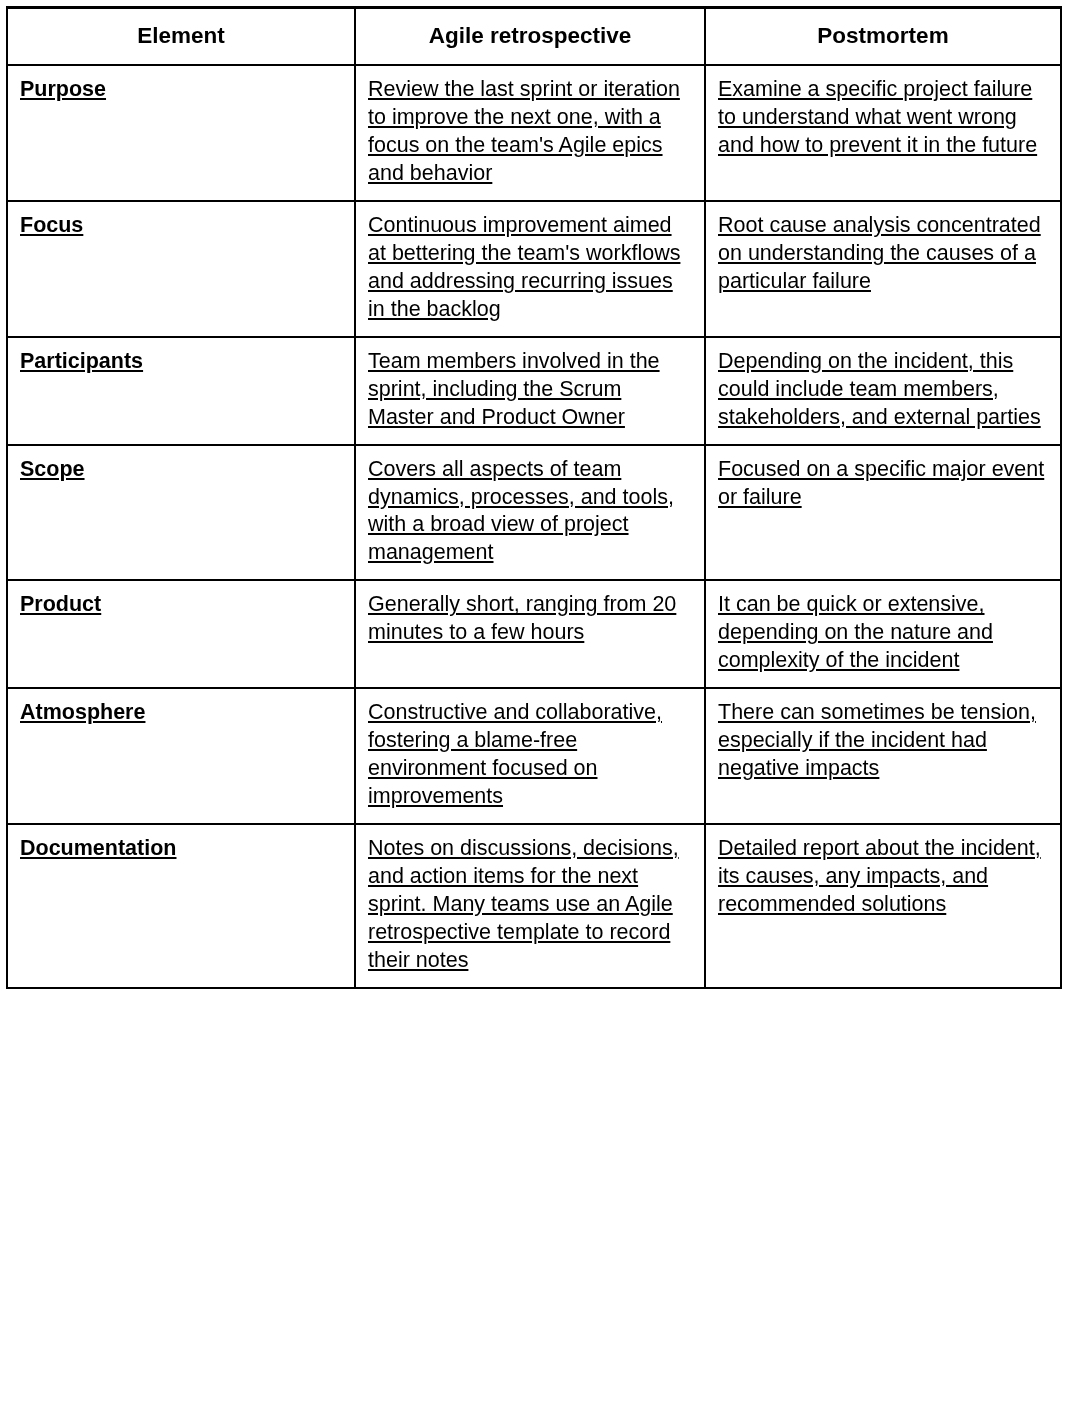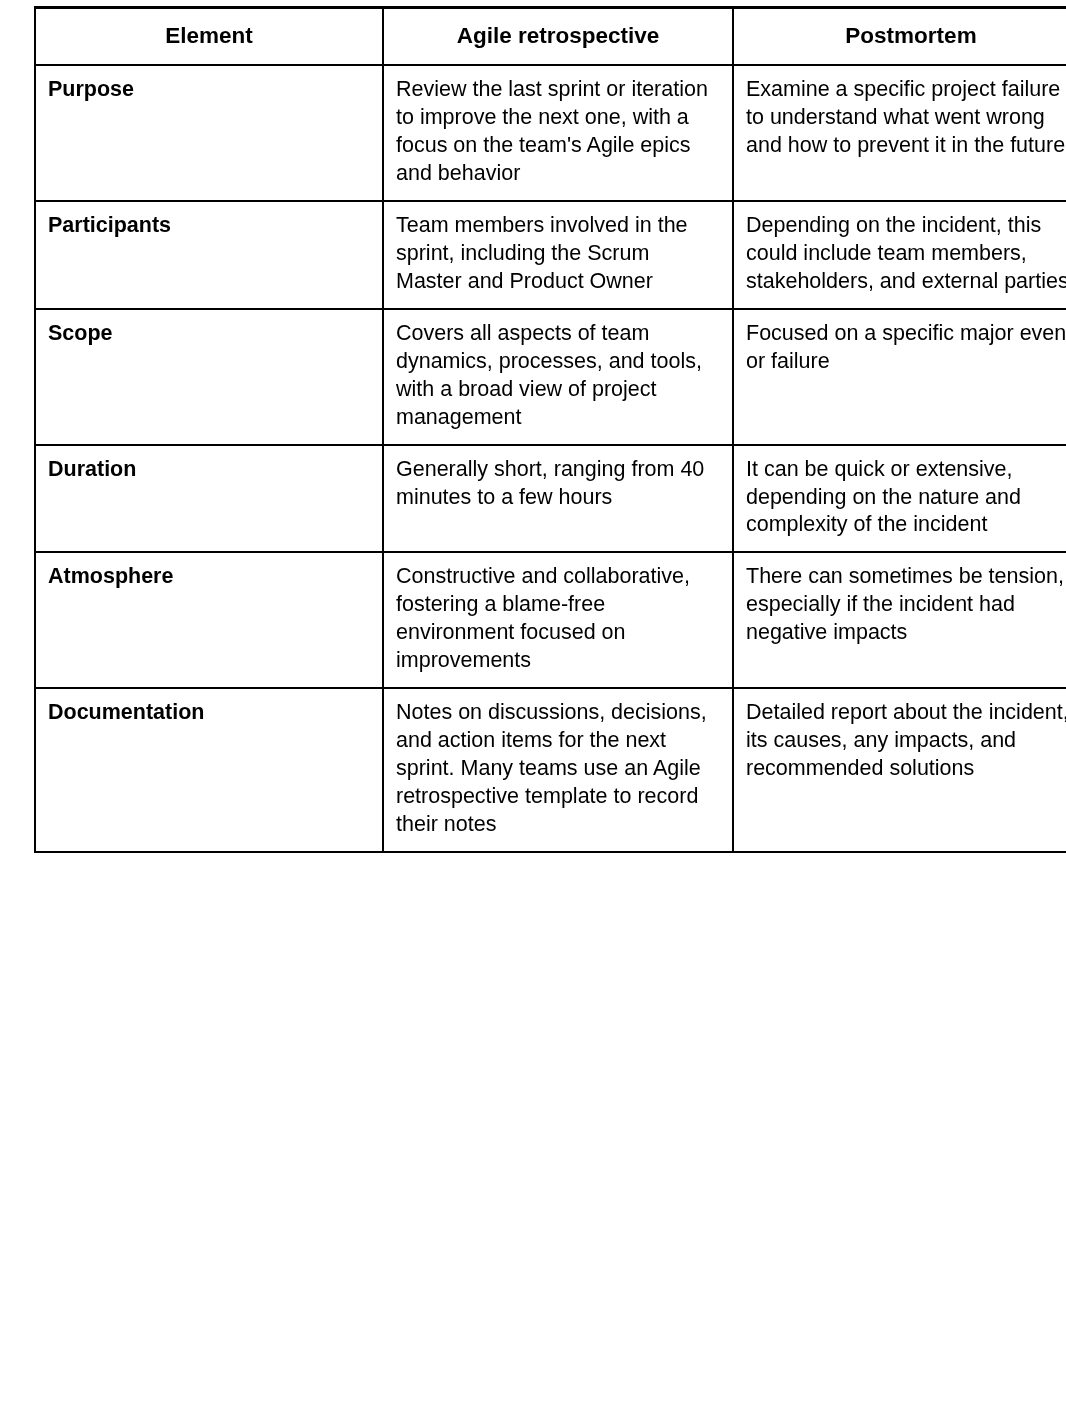--- a/index.html
+++ b/index.html
@@ -11,21 +11,20 @@
     width: 1066px;
     min-height: 1404px;
     font-family: "Liberation Sans", sans-serif;
     color: #000000;
     -webkit-font-smoothing: antialiased;
   }
   .page {
     width: 900px;
     box-sizing: border-box;
     padding: 6px 6px 6px 6px;
-    margin-left: 28px;
   }
   table.compare {
     border-collapse: collapse;
     table-layout: fixed;
     width: 1054px;
     margin: 0 auto;
   }
   table.compare col.c0 { width: 348px; }
   table.compare col.c1 { width: 350px; }
   table.compare col.c2 { width: 356px; }
@@ -49,20 +48,21 @@
   table.compare tbody td.rowhead {
     font-weight: bold;
     text-align: left;
     white-space: nowrap;
   }
   table.compare tbody td.cell {
     font-weight: normal;
   }
   table.compare tbody tr td {
     height: 1px;
+    text-decoration: underline;
   }
   
   table.compare {
     border: 2px solid #000;
   }
 </style>
 </head>
 <body>
 
 <div class="page">
@@ -79,32 +79,37 @@
         <th>Postmortem</th>
       </tr>
     </thead>
     <tbody>
       <tr>
         <td class="rowhead">Purpose</td>
         <td class="cell">Review the last sprint or iteration to improve the next one, with a focus on the team's Agile epics and behavior</td>
         <td class="cell">Examine a specific project failure to understand what went wrong and how to prevent it in the future</td>
       </tr>
       <tr>
+        <td class="rowhead">Focus</td>
+        <td class="cell">Continuous improvement aimed at bettering the team's workflows and addressing recurring issues in the backlog</td>
+        <td class="cell">Root cause analysis concentrated on understanding the causes of a particular failure</td>
+      </tr>
+      <tr>
         <td class="rowhead">Participants</td>
         <td class="cell">Team members involved in the sprint, including the Scrum Master and Product Owner</td>
         <td class="cell">Depending on the incident, this could include team members, stakeholders, and external parties</td>
       </tr>
       <tr>
         <td class="rowhead">Scope</td>
         <td class="cell">Covers all aspects of team dynamics, processes, and tools, with a broad view of project management</td>
         <td class="cell">Focused on a specific major event or failure</td>
       </tr>
       <tr>
-        <td class="rowhead">Duration</td>
-        <td class="cell">Generally short, ranging from 40 minutes to a few hours</td>
+        <td class="rowhead">Product</td>
+        <td class="cell">Generally short, ranging from 20 minutes to a few hours</td>
         <td class="cell">It can be quick or extensive, depending on the nature and complexity of the incident</td>
       </tr>
       <tr>
         <td class="rowhead">Atmosphere</td>
         <td class="cell">Constructive and collaborative, fostering a blame-free environment focused on improvements</td>
         <td class="cell">There can sometimes be tension, especially if the incident had negative impacts</td>
       </tr>
       <tr>
         <td class="rowhead">Documentation</td>
         <td class="cell">Notes on discussions, decisions, and action items for the next sprint. Many teams use an Agile retrospective template to record their notes</td>

